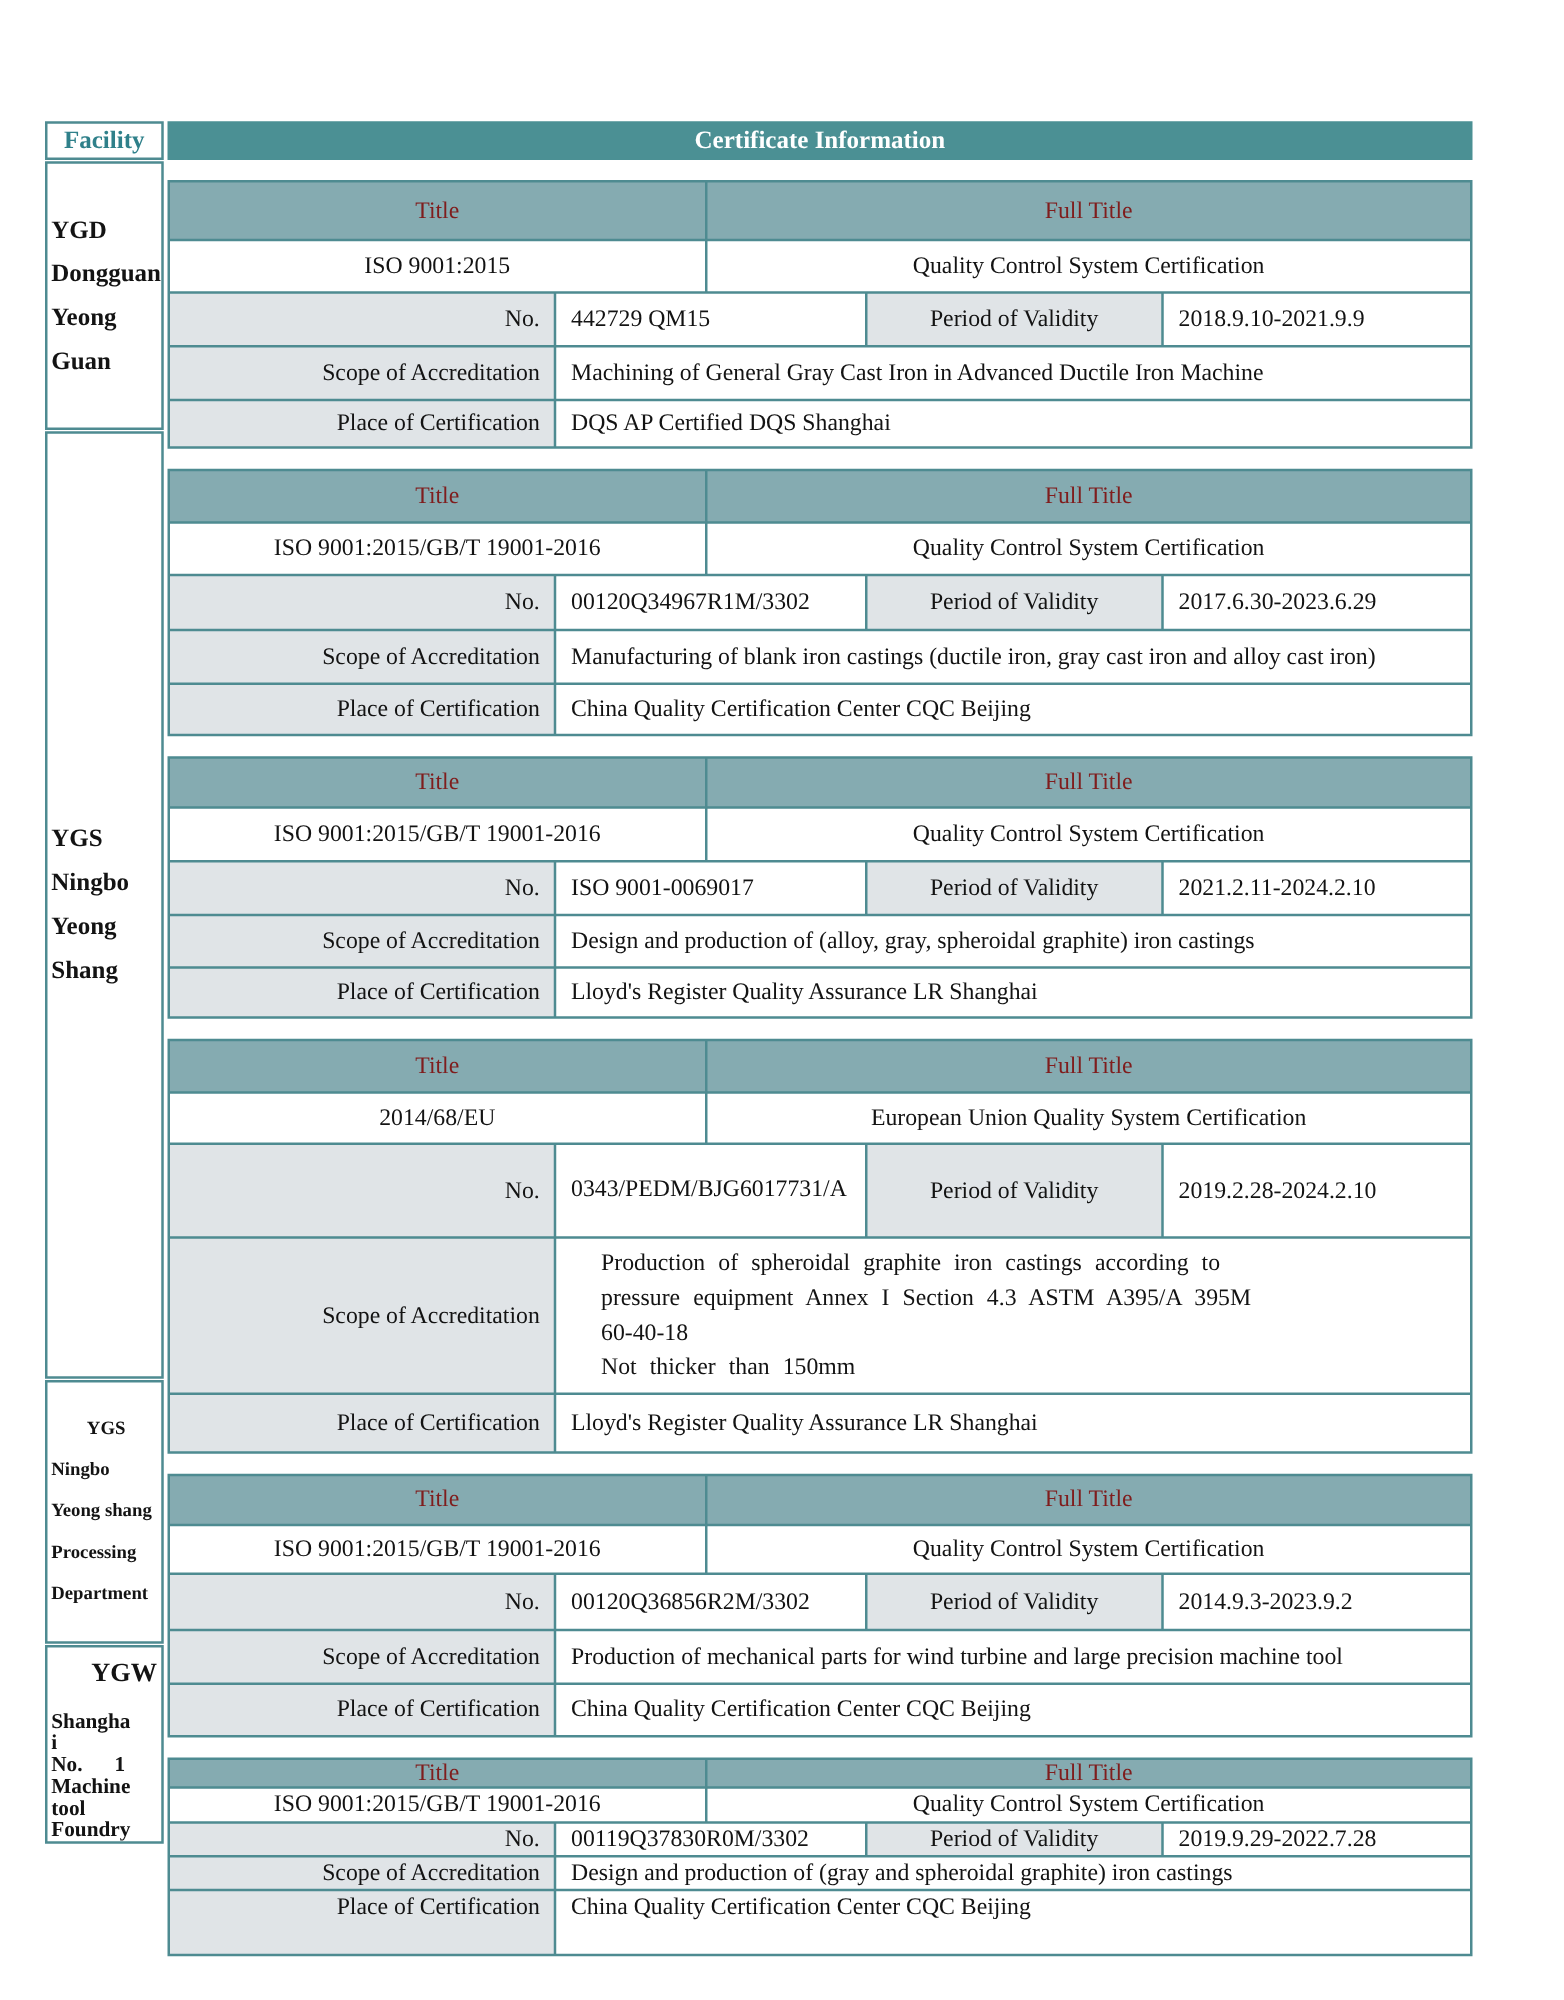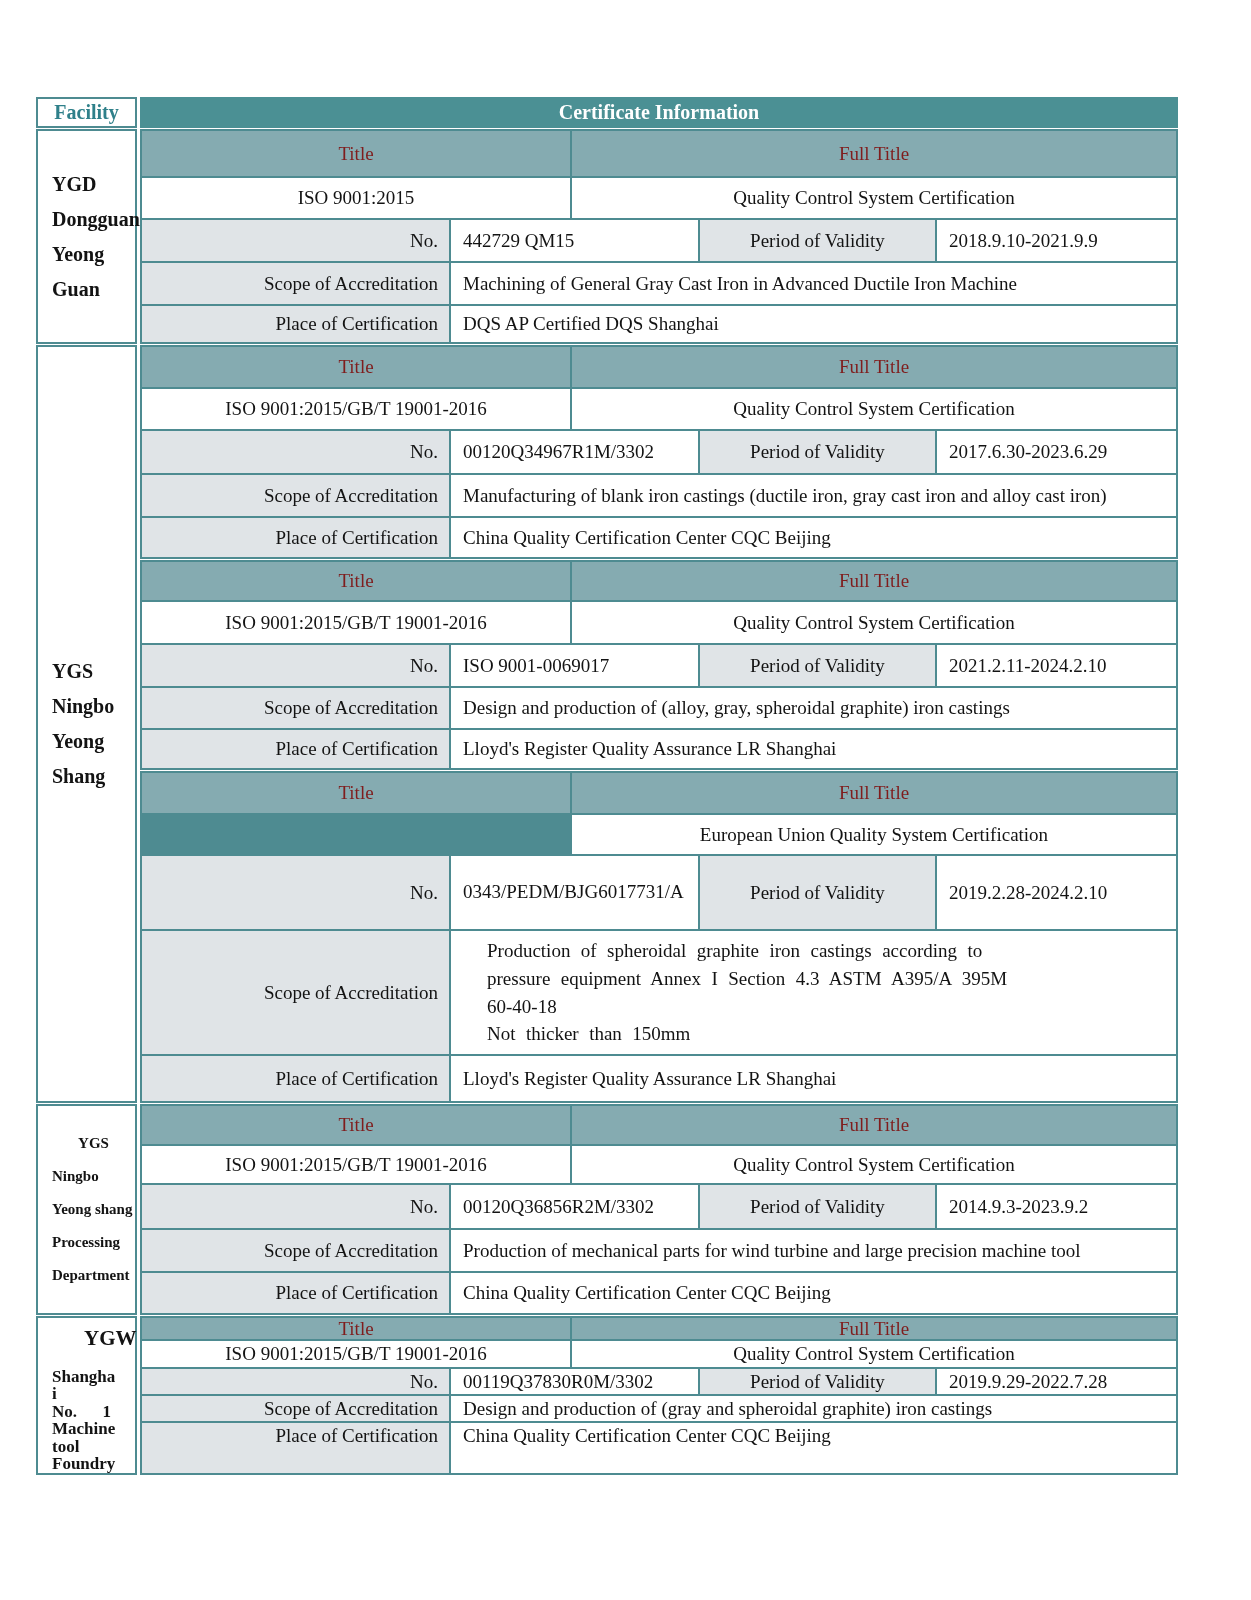--- a/index.html
+++ b/index.html
@@ -42,41 +42,41 @@
     font-size:20px;
     display:flex;
     align-items:center;
     justify-content:center;
   }
   .facility-cell{
     border:2px solid var(--line);
     background:#fff;
     font-weight:bold;
     font-size:20px;
-    padding-left:14px;
+    padding-left:3px;
     display:flex;
     flex-direction:column;
     justify-content:center;
   }
   .facility-line{min-height:1.02em;}
   .f-ygd{height:215px;}
   .f-ygs{height:758px;}
   .f-proc{height:211px;font-size:15px;}
   .f-ygw{height:159px;font-size:17px;justify-content:flex-start;padding-top:8px;}
   .f-ygd .facility-line,.f-ygs .facility-line{line-height:35px;}
   .f-proc .facility-line{line-height:33px;}
   .f-proc .facility-line:first-child{text-align:center;}
   .f-ygw .facility-line{line-height:17.5px;min-height:17.5px;}
   .f-ygw .facility-line:first-child{font-size:21px;line-height:24px;margin-left:32px;}
   
   .right-col{
     width:1181px;
     display:flex;
     flex-direction:column;
-    gap:1px;
+    gap:16px;
   }
   .cert-header{
     height:31px;
     background:var(--hdr);
     color:#fff;
     font-weight:bold;
     font-size:20px;
     display:flex;
     align-items:center;
     justify-content:center;
@@ -214,20 +214,21 @@
       <div class="cell val c-dateval">2021.2.11-2024.2.10</div>
       <div class="cell label c-scopelabel">Scope of Accreditation</div>
       <div class="cell val c-scopeval">Design and production of (alloy, gray, spheroidal graphite) iron castings</div>
       <div class="cell label c-placelabel">Place of Certification</div>
       <div class="cell val c-placeval">Lloyd's Register Quality Assurance LR Shanghai</div>
     </div>
 
     <div class="block b4">
       <div class="cell band c-titleband">Title</div>
       <div class="cell band c-fullband">Full Title</div>
+      <div class="cell c-title">2014/68/EU</div>
       <div class="cell c-full">European Union Quality System Certification</div>
       <div class="cell label c-nolabel">No.</div>
       <div class="cell val c-noval">0343/PEDM/BJG6017731/A</div>
       <div class="cell label c-periodlabel">Period of Validity</div>
       <div class="cell val c-dateval">2019.2.28-2024.2.10</div>
       <div class="cell label c-scopelabel">Scope of Accreditation</div>
       <div class="cell val c-scopeval">Production of spheroidal graphite iron castings according to
 pressure equipment Annex I Section 4.3 ASTM A395/A 395M
 60-40-18
 Not thicker than 150mm</div>

